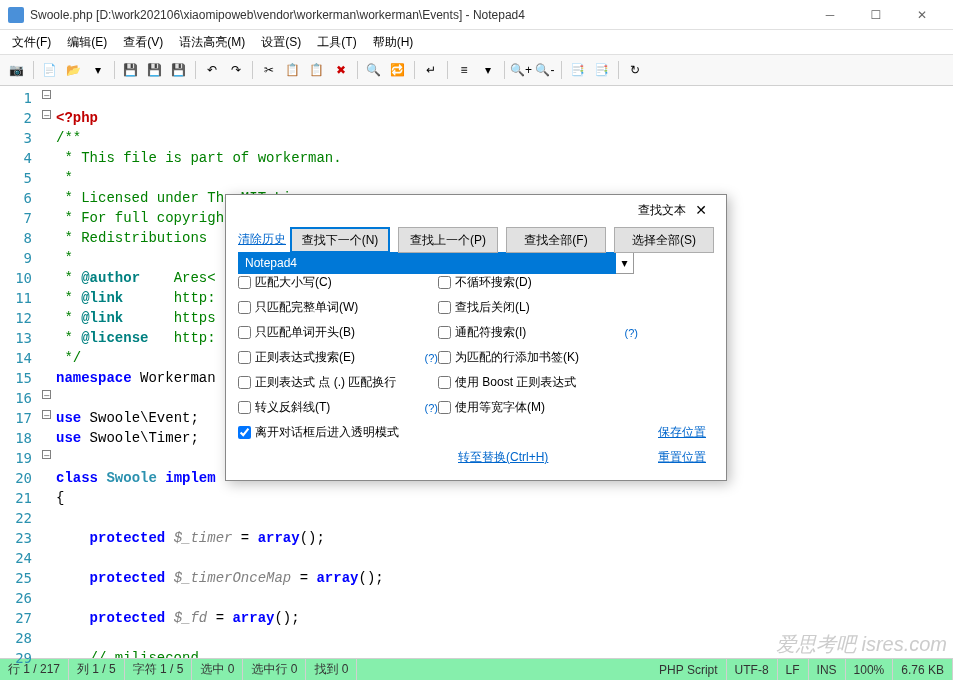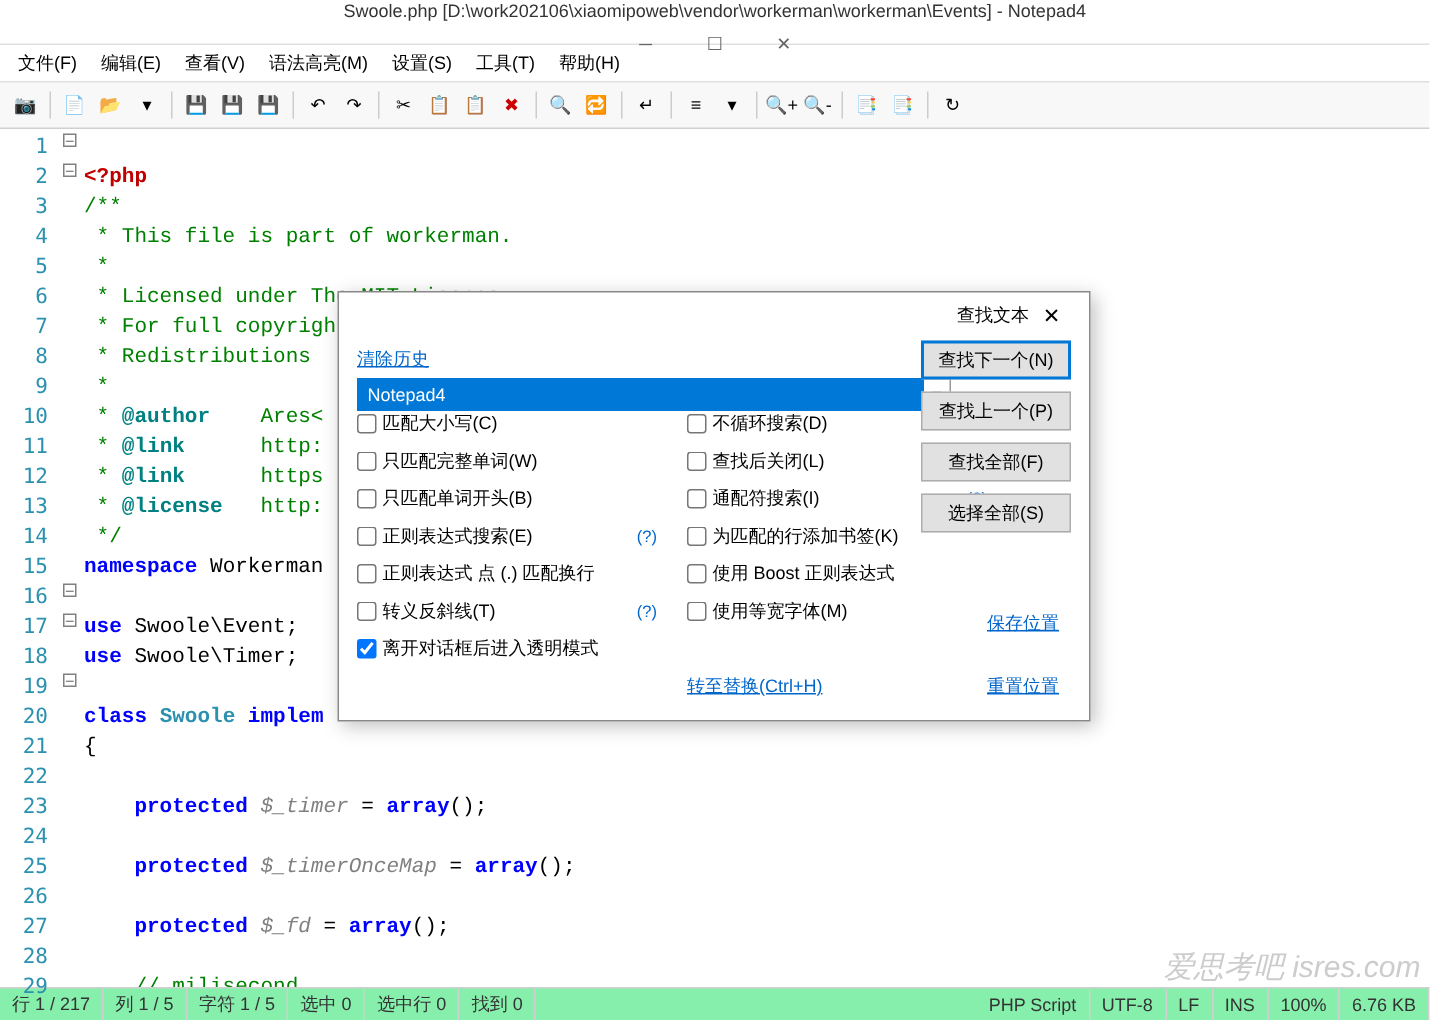--- a/index.html
+++ b/index.html
@@ -1,17 +1,17 @@
 <!DOCTYPE html>
 <html><head>
 <meta charset="utf-8">
 <style>
 * { margin: 0; padding: 0; box-sizing: border-box; }
 body { font-family: "Microsoft YaHei", "Segoe UI", sans-serif; font-size: 12px; background: #fff; overflow: hidden; width: 953px; height: 680px; position: relative; }
-.titlebar { height: 30px; background: #fff; display: flex; align-items: center; padding: 0 8px; border-bottom: 1px solid #e0e0e0; flex-direction: column; }
+.titlebar { height: 30px; background: #fff; display: flex; align-items: center; padding: 0 8px; border-bottom: 1px solid #e0e0e0; }
 .titlebar .icon { width: 16px; height: 16px; margin-right: 6px; background: #4a90d9; border-radius: 2px; display: inline-block; }
 .titlebar .title { flex: 1; color: #333; font-size: 12px; }
 .titlebar .winbtns { display: flex; gap: 0; }
 .titlebar .winbtn { width: 46px; height: 30px; display: flex; align-items: center; justify-content: center; cursor: pointer; color: #666; }
 .menubar { height: 24px; display: flex; align-items: center; padding: 0 4px; background: #fff; }
 .menubar .menuitem { padding: 3px 8px; cursor: pointer; color: #000; }
 .toolbar { height: 32px; display: flex; align-items: center; padding: 0 6px; gap: 2px; background: #f8f8f8; border-top: 1px solid #e0e0e0; border-bottom: 1px solid #d0d0d0; }
 .toolbar .tbtn { width: 22px; height: 22px; display: flex; align-items: center; justify-content: center; cursor: pointer; border-radius: 2px; }
 .toolbar .sep { width: 1px; height: 18px; background: #ccc; margin: 0 3px; }
 .editor-wrap { display: flex; height: calc(100% - 30px - 24px - 32px - 22px); background: #fff; position: relative; }
@@ -37,29 +37,29 @@
 .dialog .dlg-title .t { flex: 1; text-align: right; }
 .dialog .dlg-close { width: 30px; text-align: center; cursor: pointer; font-size: 14px; }
 .dialog .dlg-body { padding: 6px 12px 14px 12px; position: relative; }
 .dialog .row1 { display: flex; align-items: center; margin-bottom: 4px; }
 .dialog .row1 .lbl { flex: 1; }
 .dialog .row1 .link { color: #0066cc; cursor: pointer; margin-right: 120px; }
 .dialog .search-combo { display: flex; width: 396px; }
 .dialog .search-combo input { flex: 1; border: 1px solid #0078d7; padding: 3px 6px; font-size: 12px; background: #0078d7; color: #fff; }
 .dialog .search-combo input::selection { background: #fff; color: #000; }
 .dialog .search-combo .dd { width: 18px; border: 1px solid #999; border-left: none; display: flex; align-items: center; justify-content: center; cursor: pointer; background: #fff; }
-.dialog .opts { display: flex; gap: 20px; }
+.dialog .opts { display: flex; }
 .dialog .optcol { display: flex; flex-direction: column; gap: 8px; width: 200px; }
 .dialog .optrow { display: flex; align-items: center; gap: 4px; }
 .dialog .optrow input[type=checkbox] { width: 13px; height: 13px; }
 .dialog .help { color: #0066cc; cursor: pointer; margin-left: auto; font-size: 11px; }
-.dialog .btncol { position: absolute; right: 12px; top: 2px; display: flex; flex-direction: column; gap: 8px; }
+.dialog .btncol { position: absolute; right: 12px; top: 2px; display: flex; gap: 8px; }
 .dialog .dlgbtn { width: 100px; height: 26px; border: 1px solid #adadad; background: #e1e1e1; cursor: pointer; font-size: 12px; }
 .dialog .dlgbtn.primary { border: 2px solid #0078d7; }
-.dialog .bottom-links2 { position: absolute; right: 20px; bottom: 14px; display: flex; flex-direction: column; gap: 25px; align-items: flex-start; margin-top: 47px; }
+.dialog .bottom-links2 { position: absolute; right: 20px; bottom: 14px; display: flex; flex-direction: column; gap: 8px; align-items: flex-start; margin-top: 47px; }
 .dialog .bottom-links2 .link { color: #0066cc; text-decoration: underline; cursor: pointer; }
 </style>
 </head>
 <body>
 
 <div class="titlebar">
   <span class="icon"></span>
   <span class="title">Swoole.php [D:\work202106\xiaomipoweb\vendor\workerman\workerman\Events] - Notepad4</span>
   <div class="winbtns">
     <div class="winbtn">─</div>

